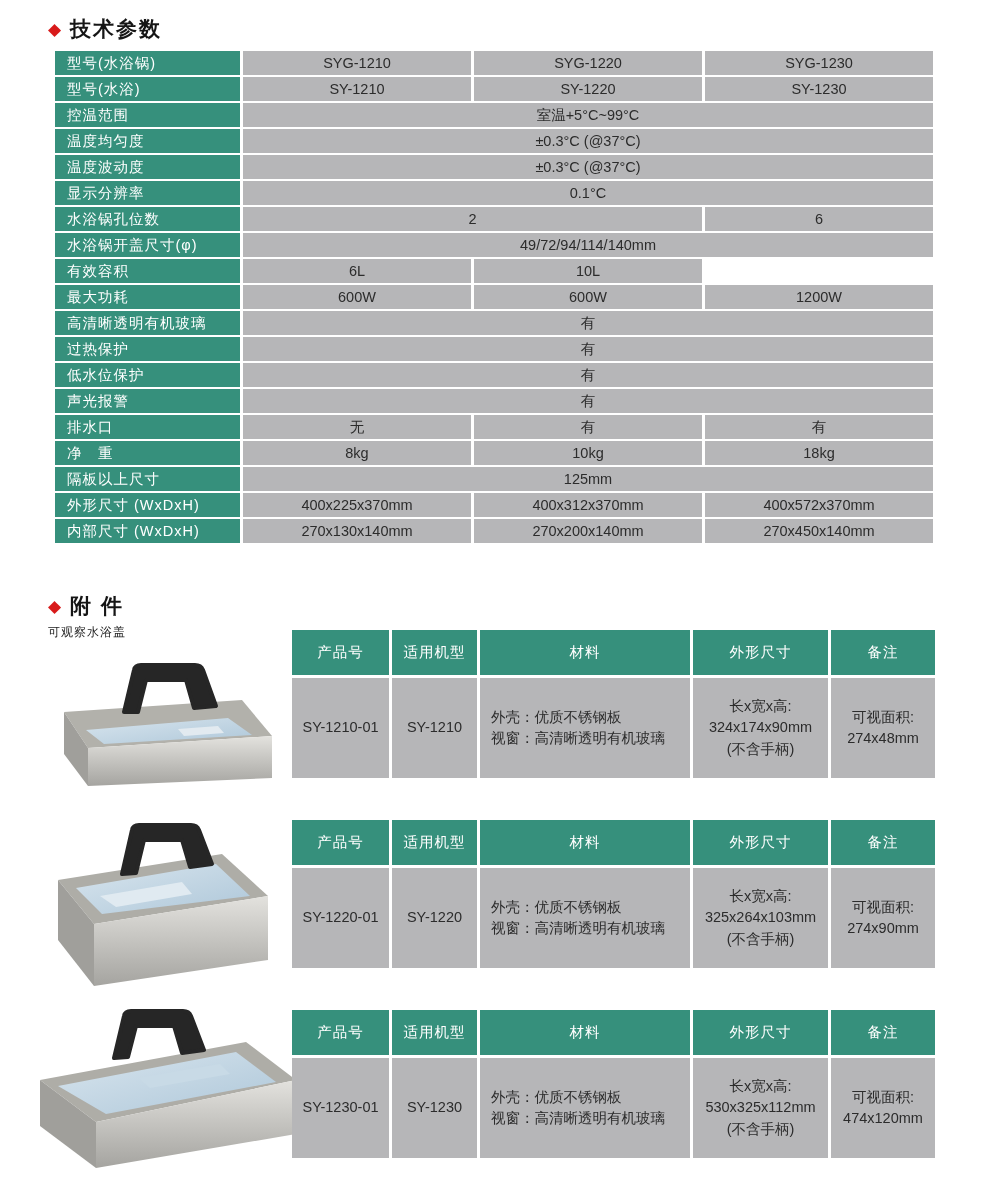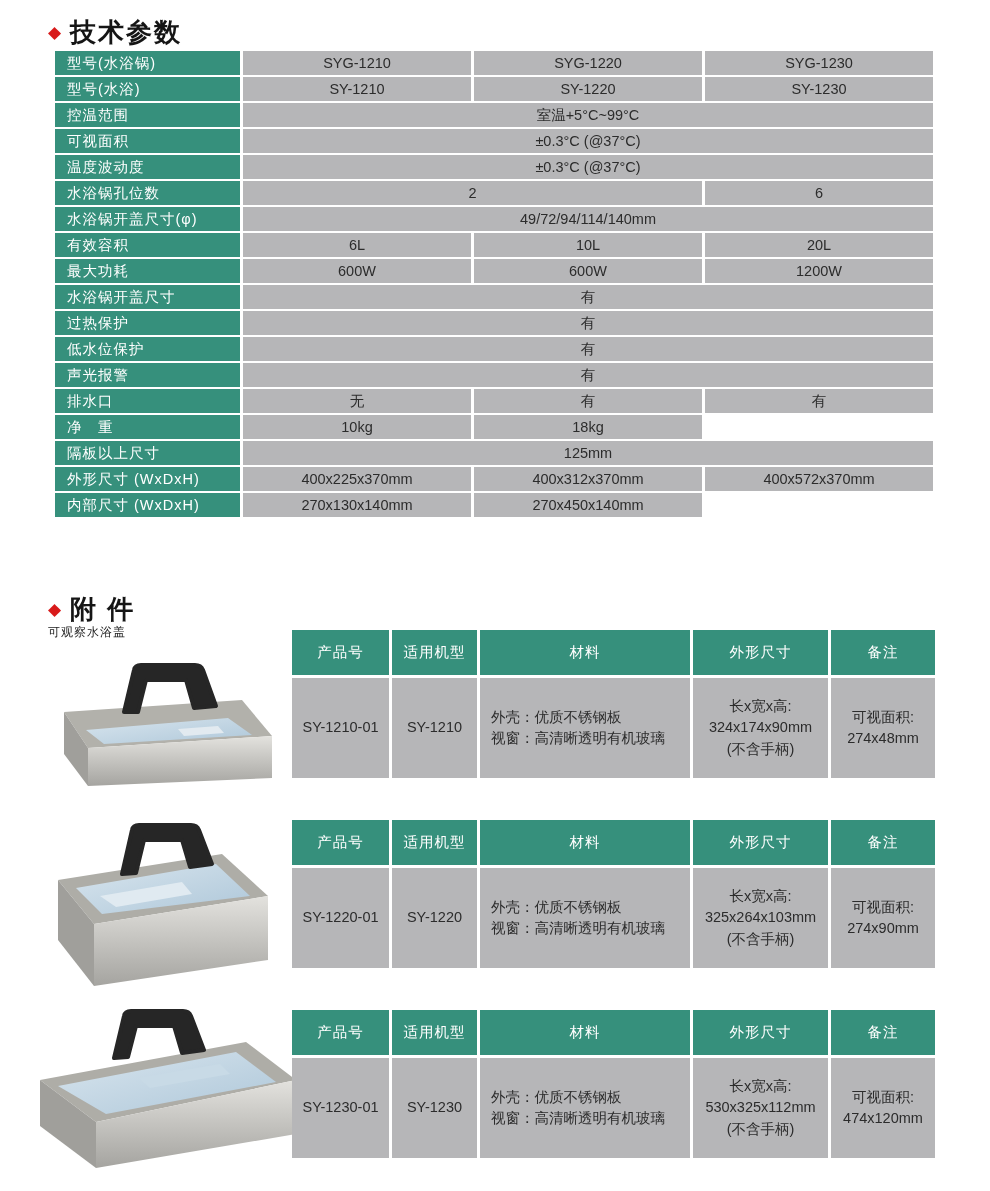--- a/index.html
+++ b/index.html
@@ -3,21 +3,21 @@
 <meta charset="utf-8">
 <style>
   * { margin:0; padding:0; box-sizing:border-box; }
   html,body { background:#ffffff; }
   body { font-family:"Liberation Sans","DejaVu Sans",sans-serif; color:#2e2e2e; }
   .page { position:relative; width:990px; height:1191px; background:#ffffff; overflow:hidden; }
 
   
   .sec-title { position:absolute; left:48px; display:flex; align-items:center; gap:9px; }
   .diamond { color:#d81a1a; font-size:17px; line-height:1; }
-  .sec-title .txt { font-size:26px; font-weight:bold; color:#151515; letter-spacing:2px; }
+  .sec-title .txt { font-size:21px; font-weight:bold; color:#151515; letter-spacing:2px; }
   .caption { position:absolute; left:48px; font-size:12px; color:#222; letter-spacing:1px; }
 
   
   .spec { position:absolute; left:55px; top:51px; width:878px; display:flex; flex-direction:column; gap:2px; }
   .srow { display:grid; grid-template-columns:185px 1fr 1fr 1fr; column-gap:3px; height:24px; }
   .lc { background:#36907c; color:#ffffff; display:flex; align-items:center; padding-left:12px; font-size:14.5px; letter-spacing:1px; white-space:nowrap; }
   .vc { background:#b6b6b8; color:#2c2c2c; display:flex; align-items:center; justify-content:center; font-size:14.5px; white-space:nowrap; }
   .sp3 { grid-column:2 / 5; }
   .sp2 { grid-column:2 / 4; }
 
@@ -54,50 +54,53 @@
       <div class="lc">型号(水浴)</div>
       <div class="vc">SY-1210</div>
       <div class="vc">SY-1220</div>
       <div class="vc">SY-1230</div>
     </div>
     <div class="srow">
       <div class="lc">控温范围</div>
       <div class="vc sp3">室温+5°C~99°C</div>
     </div>
     <div class="srow">
-      <div class="lc">可视面积</div>
+      <div class="lc">温度均匀度</div>
       <div class="vc sp3">±0.3°C (@37°C)</div>
     </div>
     <div class="srow">
       <div class="lc">温度波动度</div>
       <div class="vc sp3">±0.3°C (@37°C)</div>
+    </div>
+    <div class="srow">
+      <div class="lc">显示分辨率</div>
+      <div class="vc sp3">0.1°C</div>
     </div>
     <div class="srow">
       <div class="lc">水浴锅孔位数</div>
       <div class="vc sp2">2</div>
       <div class="vc">6</div>
     </div>
     <div class="srow">
       <div class="lc">水浴锅开盖尺寸(φ)</div>
       <div class="vc sp3">49/72/94/114/140mm</div>
     </div>
     <div class="srow">
       <div class="lc">有效容积</div>
       <div class="vc">6L</div>
       <div class="vc">10L</div>
-      <div class="vc">20L</div>
     </div>
     <div class="srow">
       <div class="lc">最大功耗</div>
       <div class="vc">600W</div>
       <div class="vc">600W</div>
       <div class="vc">1200W</div>
     </div>
     <div class="srow">
-      <div class="lc">水浴锅开盖尺寸</div>
+      <div class="lc">高清晰透明有机玻璃</div>
       <div class="vc sp3">有</div>
     </div>
     <div class="srow">
       <div class="lc">过热保护</div>
       <div class="vc sp3">有</div>
     </div>
     <div class="srow">
       <div class="lc">低水位保护</div>
       <div class="vc sp3">有</div>
     </div>
@@ -106,36 +109,38 @@
       <div class="vc sp3">有</div>
     </div>
     <div class="srow">
       <div class="lc">排水口</div>
       <div class="vc">无</div>
       <div class="vc">有</div>
       <div class="vc">有</div>
     </div>
     <div class="srow">
       <div class="lc">净　重</div>
+      <div class="vc">8kg</div>
       <div class="vc">10kg</div>
       <div class="vc">18kg</div>
     </div>
     <div class="srow">
       <div class="lc">隔板以上尺寸</div>
       <div class="vc sp3">125mm</div>
     </div>
     <div class="srow">
       <div class="lc">外形尺寸 (WxDxH)</div>
       <div class="vc">400x225x370mm</div>
       <div class="vc">400x312x370mm</div>
       <div class="vc">400x572x370mm</div>
     </div>
     <div class="srow">
       <div class="lc">内部尺寸 (WxDxH)</div>
       <div class="vc">270x130x140mm</div>
+      <div class="vc">270x200x140mm</div>
       <div class="vc">270x450x140mm</div>
     </div>
   </div>
 
   <div class="sec-title" style="top:592px;">
     <span class="diamond">◆</span>
     <span class="txt">附 件</span>
   </div>
   <div class="caption" style="top:624px;">可观察水浴盖</div>
 

